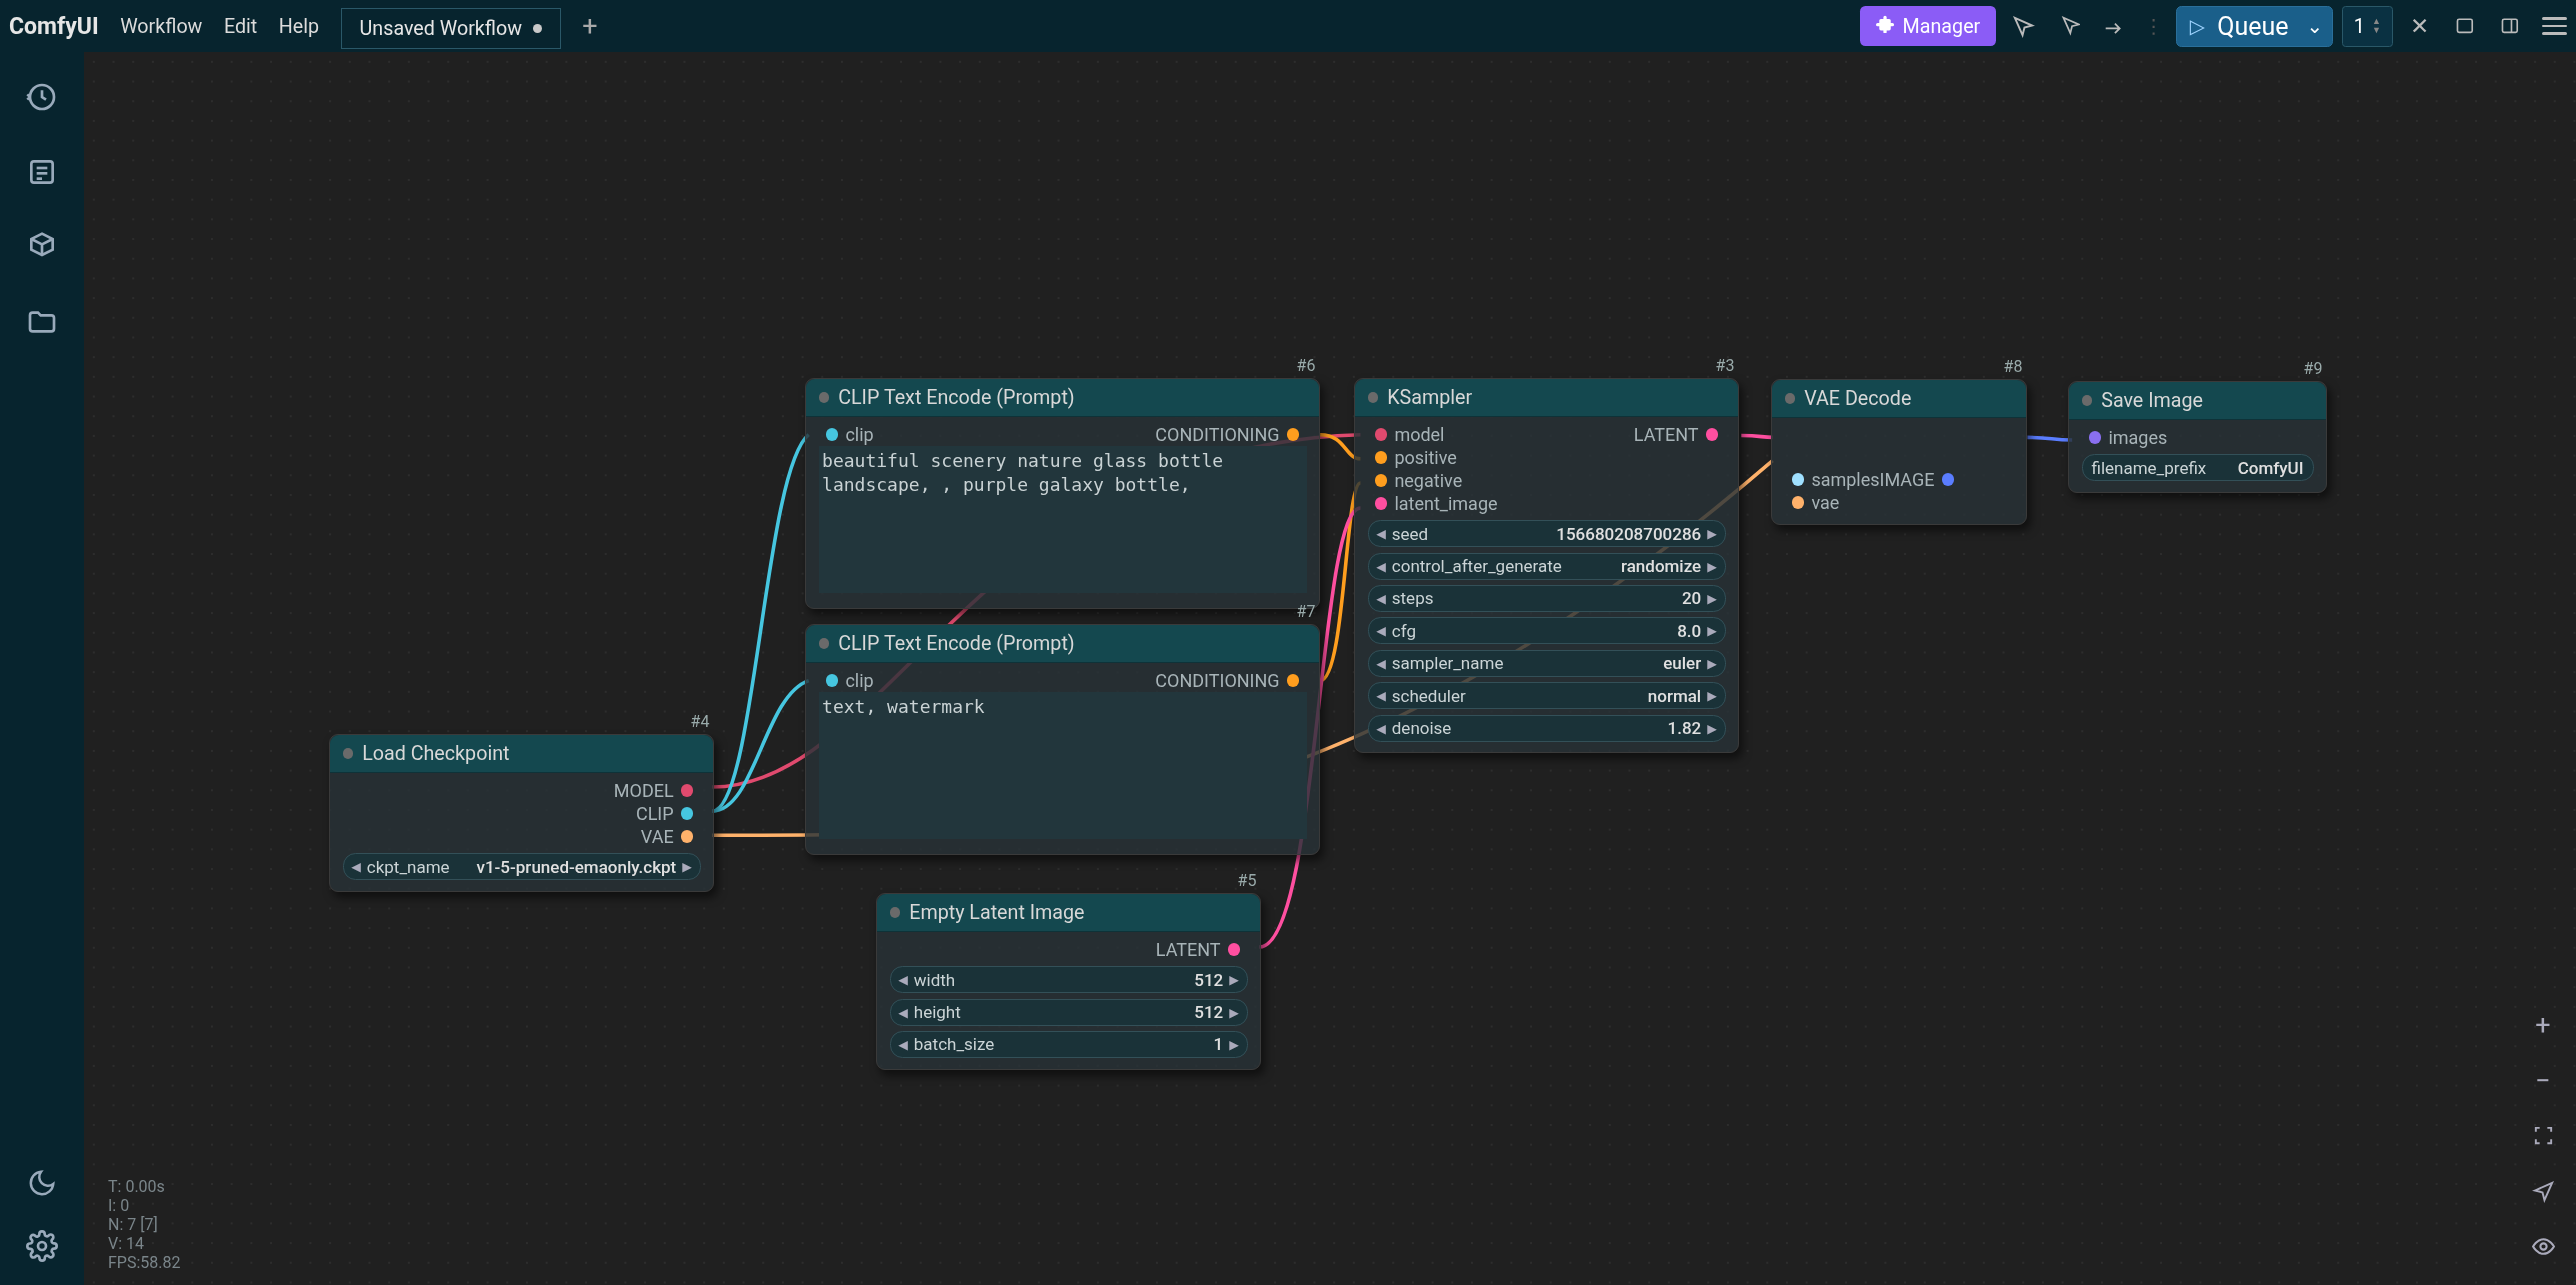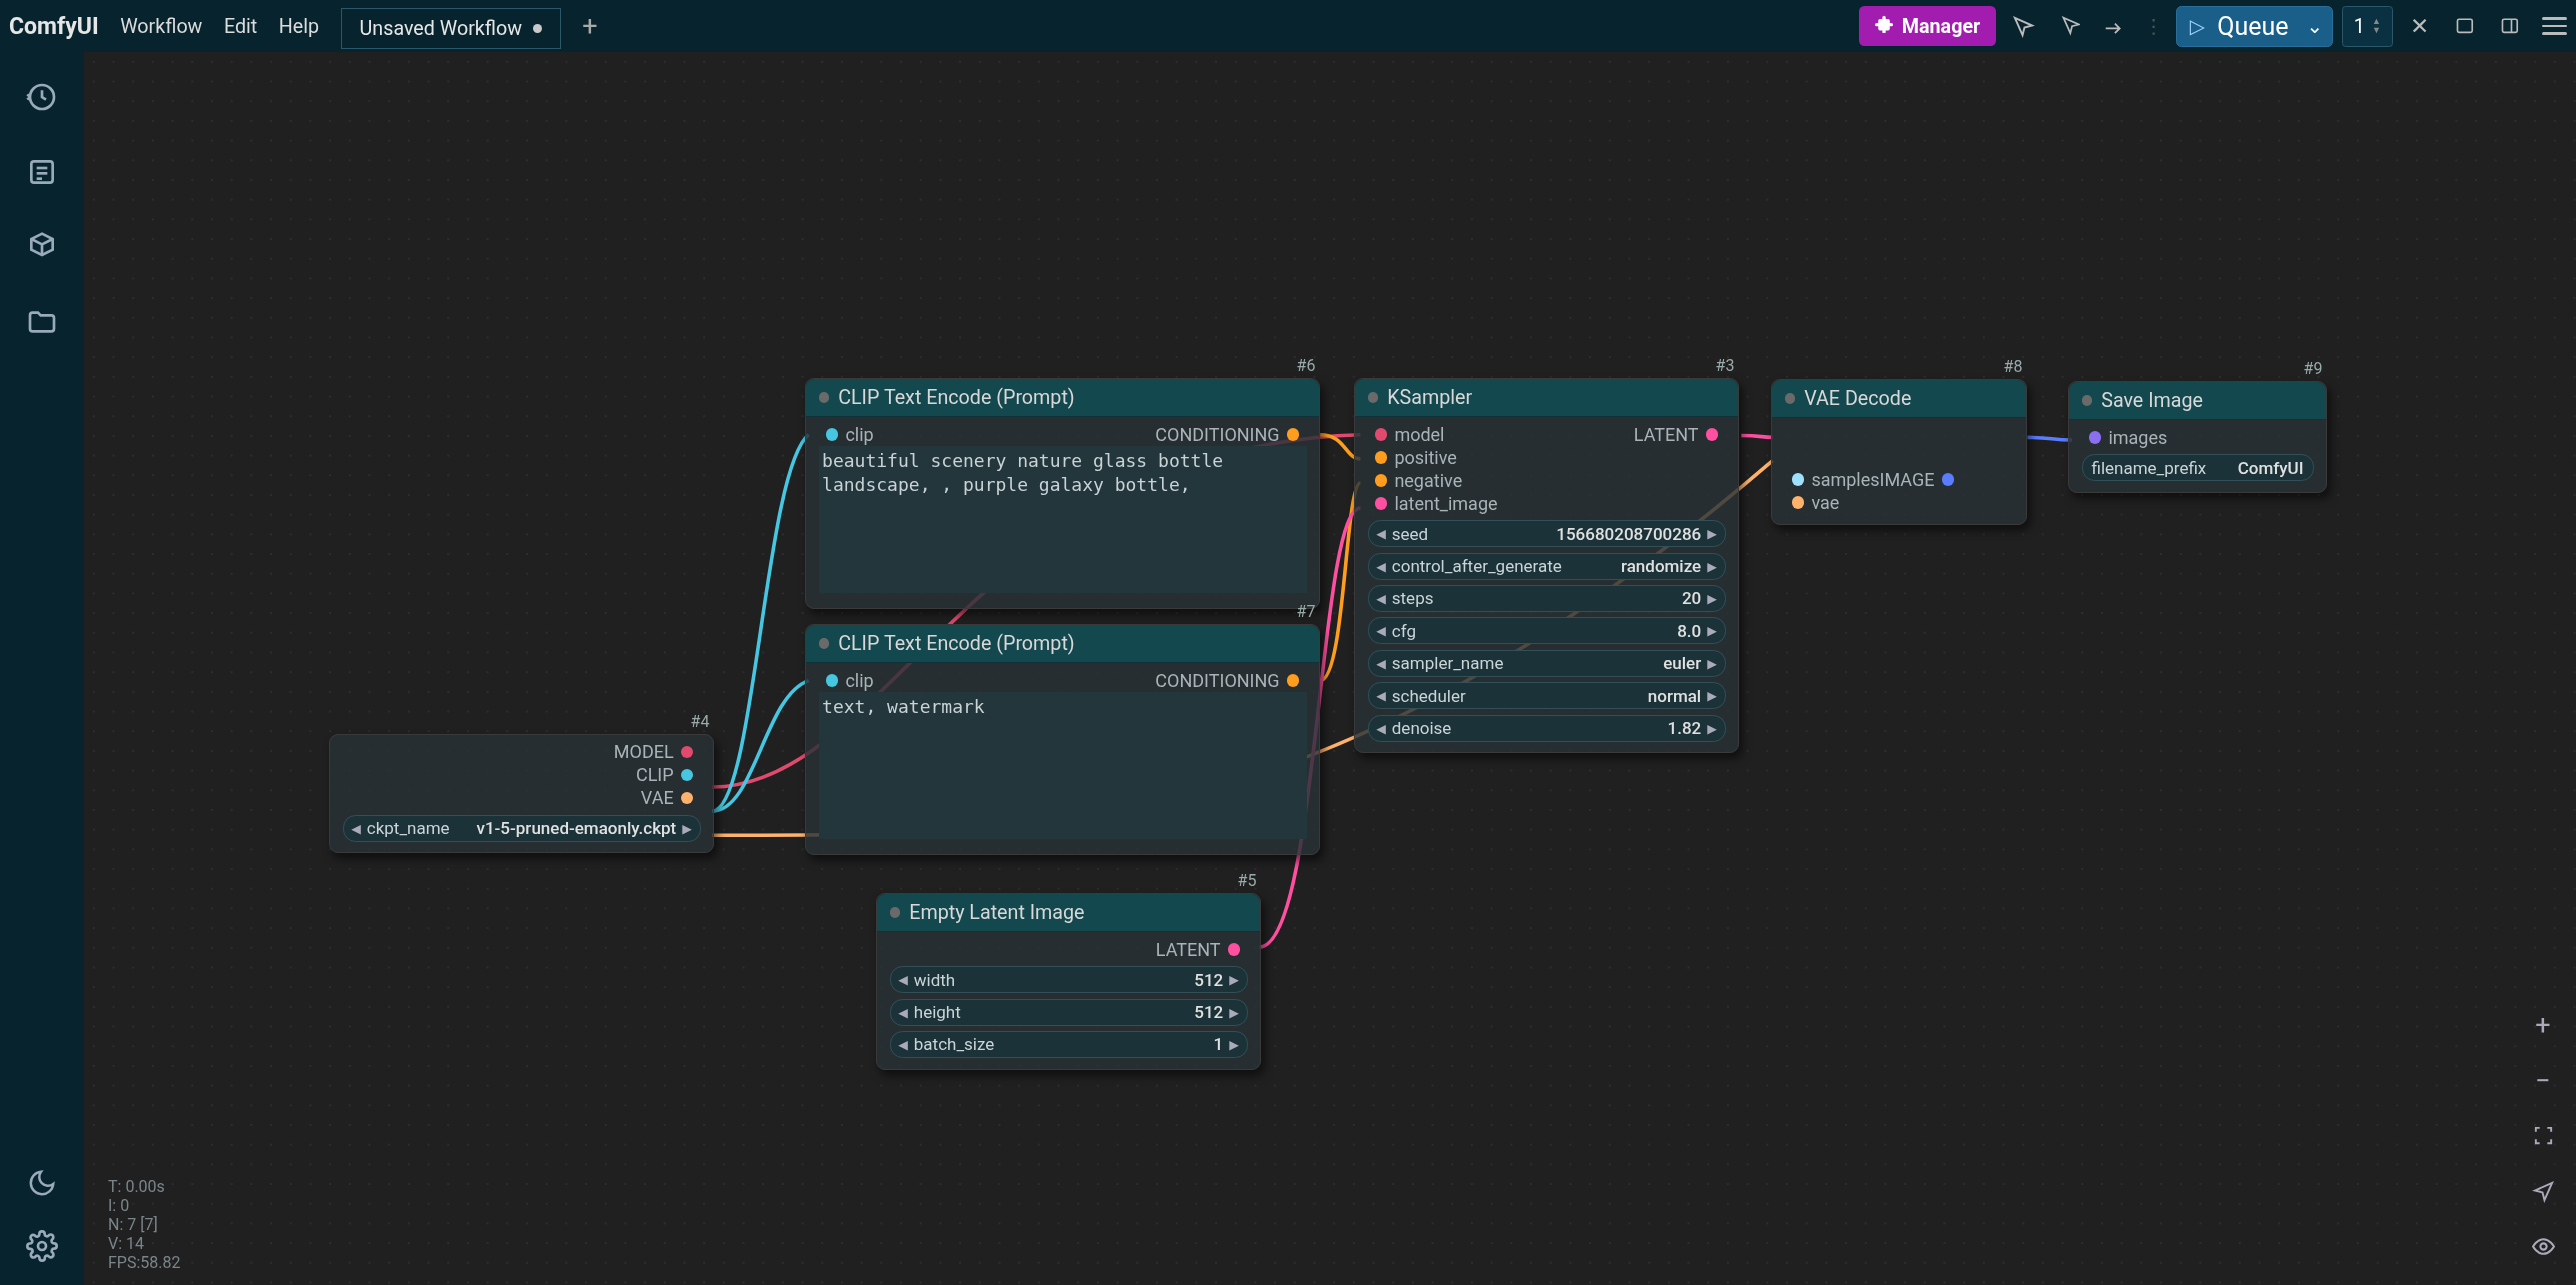--- a/index.html
+++ b/index.html
@@ -6,21 +6,21 @@
 body { background:#1a1a1a; color:#c0c0c0; width:2576px; height:1285px; overflow:hidden; position:relative; }
 
 
 .topbar { position:absolute; top:0; left:0; right:0; height:52px; background:#07242e; display:flex; align-items:center; padding:0 9px; font-size:19.7px; color:#e6e6e6; z-index:50; }
 .logo { font-weight:700; font-size:23px; margin-right:21.5px; }
 .menu-item { margin-right:21.5px; cursor:pointer; font-size:19.7px; color:#dcdcdc;text-align:center; }
 .workflow-tab { border:0.9px solid #2a5868; padding:5.4px 18px; margin-left:0; display:flex; align-items:center; gap:10.7px; font-size:19.7px; height:41px; margin-top:5.4px; }
 .workflow-tab .dot { width:9px; height:9px; border-radius:50%; background:#c9c9c9; }
 .add-tab { margin-left:21.5px; font-size:27px; color:#a9a9a9; cursor:pointer; }
 .topbar-right { margin-left:auto; display:flex; align-items:center; gap:9px; }
-.mgr-btn { background:#a21caf; color:#fff; padding:7.2px 16px; border-radius:5.4px; border:none; font-size:19.7px; display:flex; align-items:center; gap:7.2px; cursor:pointer;font-weight:bold; }
+.mgr-btn { background:#8b5cf6; color:#fff; padding:7.2px 16px; border-radius:5.4px; border:none; font-size:19.7px; display:flex; align-items:center; gap:7.2px; cursor:pointer; }
 .icon-btn { background:none; border:none; width:36px; height:36px; display:flex; align-items:center; justify-content:center; color:#bbb; cursor:pointer; font-size:23px; }
 .queue-btn { background:#1a5f8a; border:0.9px solid #2a6f9a; border-radius:5.4px; display:flex; align-items:center; height:41px; }
 .queue-btn .play { padding:0 12.5px; color:#9fd4ff; font-size:19.7px; }
 .queue-btn .lbl { padding:0 9px 0 0; font-size:25px; color:#fff; }
 .queue-btn .dd { padding:0 9px; color:#fff; }
 .count-box { background:#0a3142; border:0.9px solid #2a5868; height:41px; padding:0 10.7px; display:flex; align-items:center; gap:7.2px; border-radius:3.6px; font-size:19.7px; color:#fff; }
 .count-box .arrows { display:flex; flex-direction:column; font-size:9px; line-height:9px; color:#888; }
 .hamburger { width:25px; display:flex; flex-direction:column; gap:4.5px; cursor:pointer; margin-left:5.4px; }
 .hamburger span { height:2.7px; background:#bbb; border-radius:1.8px; }
 
@@ -195,20 +195,24 @@
 
     <path d="M1314 1001 C 1380 1001 1380 510 1427 510" stroke="#ff4fa0"></path>
 
     <path d="M1853 429 C 1875 429 1875 431 1888 431" stroke="#ff4fa0"></path>
 
     <path d="M2173 431 C 2200 431 2200 434 2223 434" stroke="#5a7dff"></path>
   </svg>
 
   <div class="node" style="left:245px; top:682px; width:385px;">
     <div class="node-id">#4</div>
+    <div class="node-title">
+        <span class="title-dot"></span>
+        <span>Load Checkpoint</span>
+      </div>
     <div class="node-body">
       <div class="io-row right">
           <span>MODEL</span>
           <span class="port clr-model"></span>
         </div>
       <div class="io-row right">
           <span>CLIP</span>
           <span class="port clr-clip"></span>
         </div>
       <div class="io-row right">

